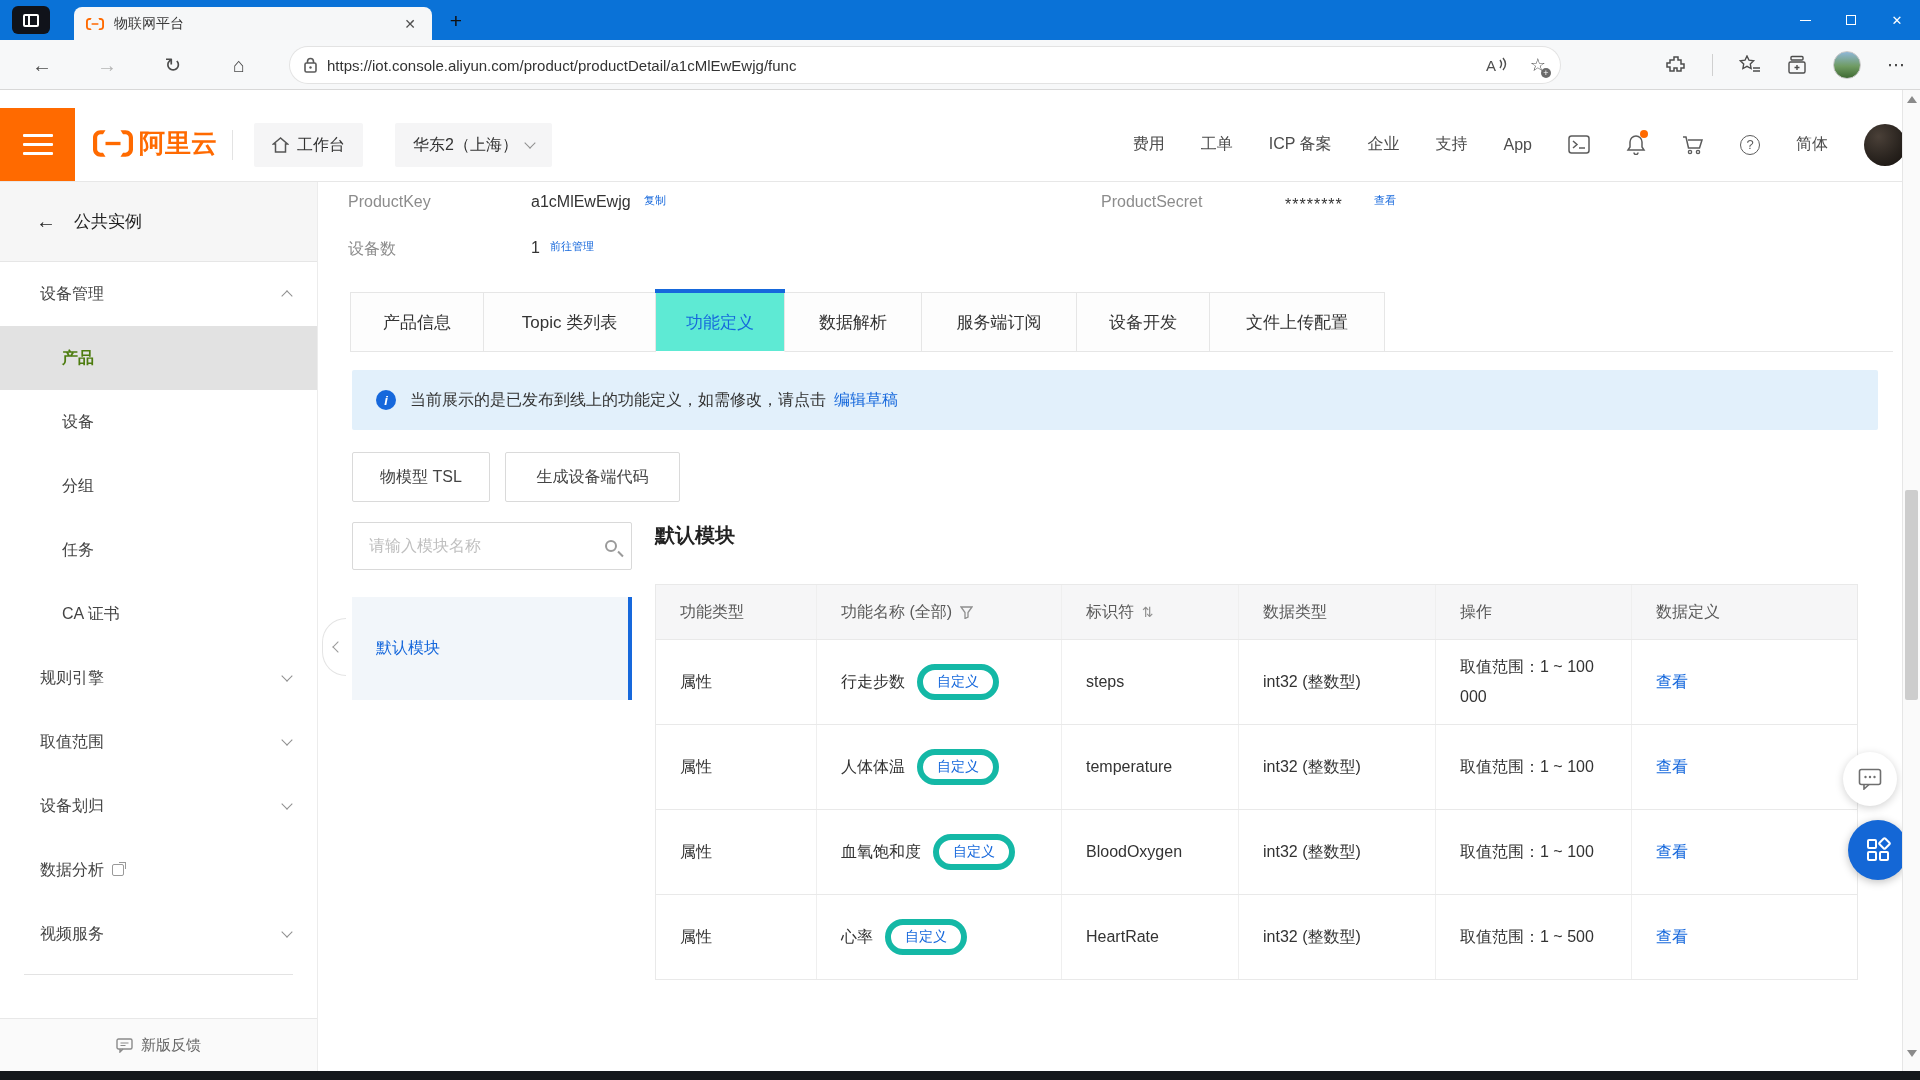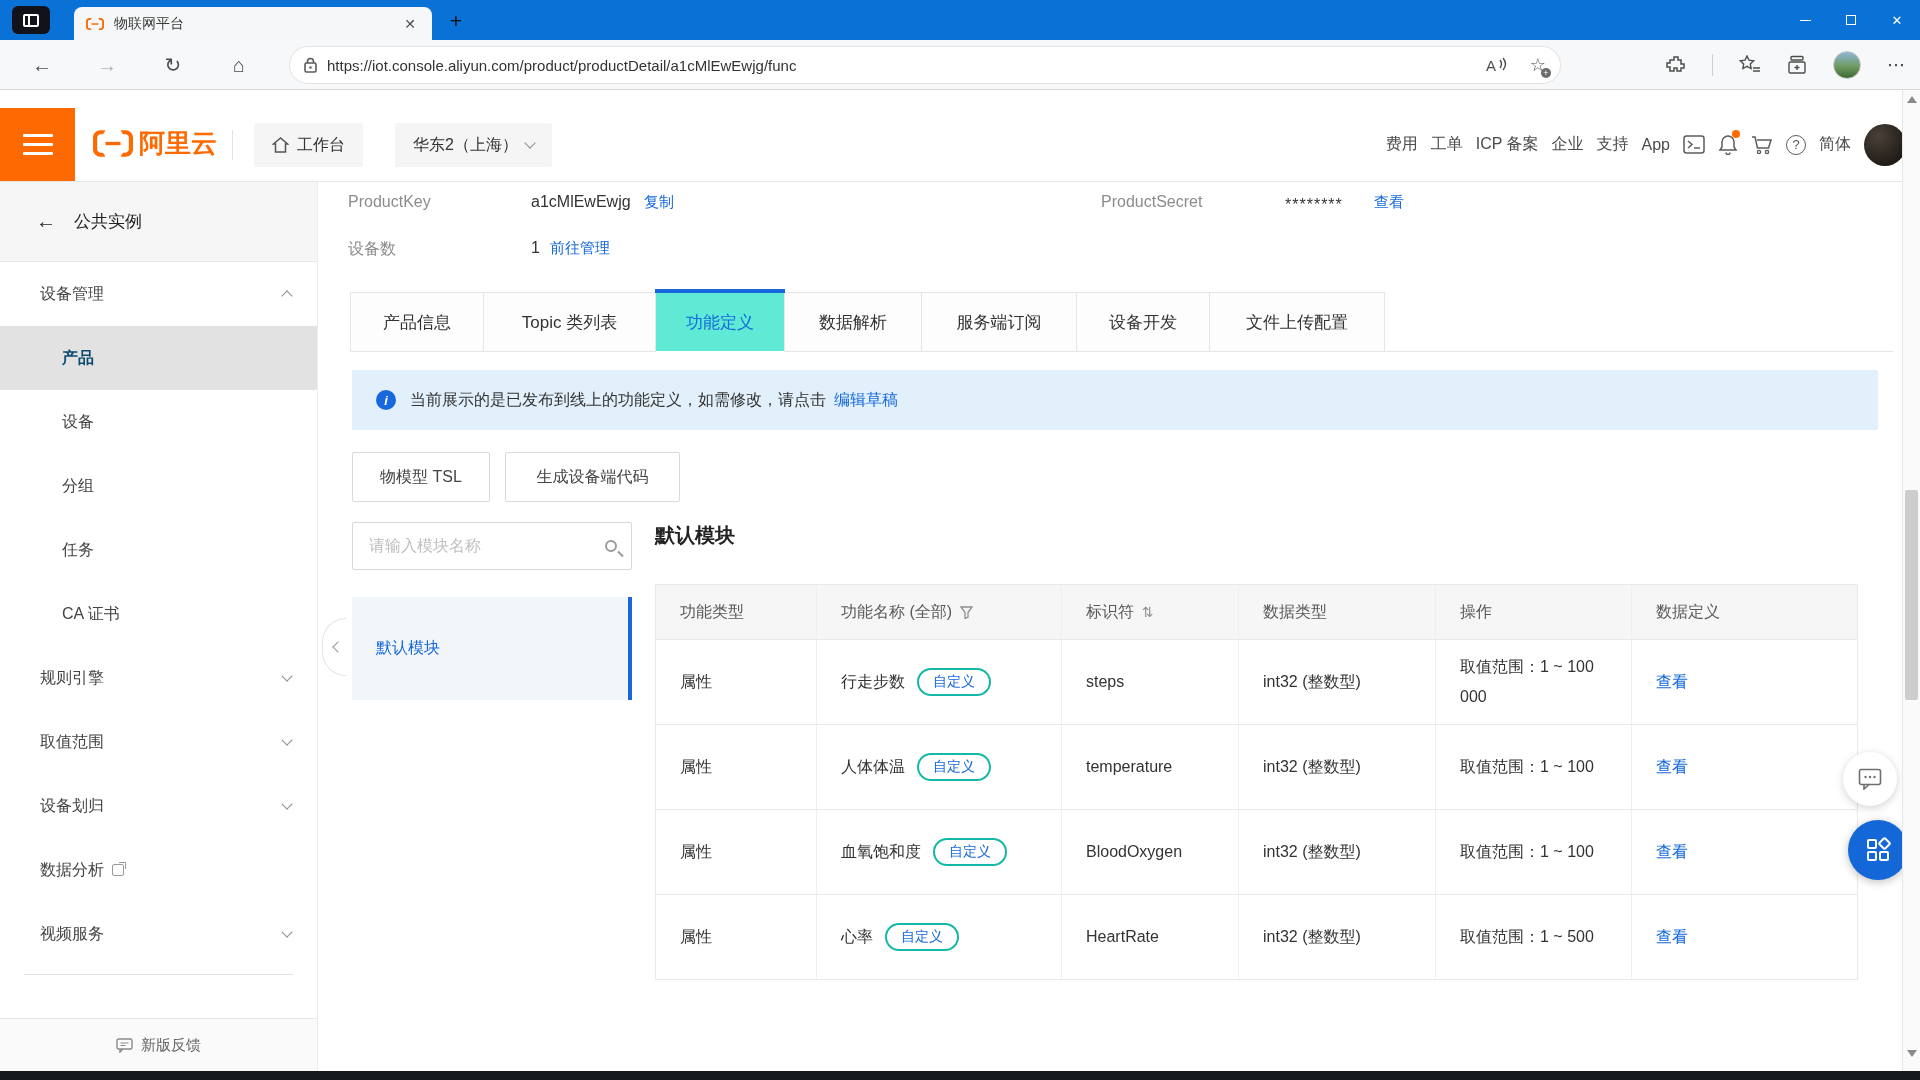--- a/index.html
+++ b/index.html
@@ -42,46 +42,46 @@
   .brand-text{color:#ff6a00;font-size:26px;font-weight:bold;}
   .hd-divider{position:absolute;left:232px;top:22px;width:1px;height:30px;background:#e3e3e3;}
   .hd-btn{position:absolute;top:15px;height:44px;background:#f5f5f6;border-radius:2px;display:flex;align-items:center;padding:0 18px;gap:8px;font-size:16px;color:#333;}
   .chev{display:inline-block;width:8px;height:8px;border-right:1.5px solid #8f8f8f;border-bottom:1.5px solid #8f8f8f;transform:rotate(45deg);margin-top:-4px;}
   .chev-up{transform:rotate(-135deg);margin-top:4px;}
   .hd-search{position:absolute;left:830px;top:17px;width:300px;height:40px;background:#f4f4f5;border-radius:20px;display:flex;align-items:center;padding:0 16px;gap:10px;}
   .mag{width:12px;height:12px;border:2px solid #9a9a9a;border-radius:50%;position:relative;flex:none;}
   .mag::after{content:"";position:absolute;left:10px;top:11px;width:7px;height:2px;background:#9a9a9a;transform:rotate(45deg);}
   .hd-search input{border:none;outline:none;background:transparent;font-size:15px;color:#333;width:100%;}
   .hd-search input::placeholder{color:#b5b5b5;}
-  .chead-right{position:absolute;right:14px;top:0;height:73px;display:flex;align-items:center;gap:13px;justify-content:center;}
+  .chead-right{position:absolute;right:14px;top:0;height:73px;display:flex;align-items:center;gap:36px;justify-content:center;}
   .hd-nav{font-size:16px;color:#4c4c4c;white-space:nowrap;}
   .hd-ic{color:#5c5c5c;display:flex;align-items:center;position:relative;}
   .bell-dot{position:absolute;right:-2px;top:-4px;width:8px;height:8px;border-radius:50%;background:#ff6a00;}
   .help-c{width:20px;height:20px;border:1.5px solid #5c5c5c;border-radius:50%;font-size:13px;display:flex;align-items:center;justify-content:center;color:#5c5c5c;}
   .avatar-big{width:42px;height:42px;border-radius:50%;background:radial-gradient(circle at 35% 30%,#4a4038 0%,#2a241f 55%,#14100d 100%);}
 
   
   .sidebar{position:absolute;left:0;top:182px;width:318px;height:889px;background:#fff;border-right:1px solid #ececec;}
   .side-back{height:80px;background:#f6f6f6;border-bottom:1px solid #e6e6e6;display:flex;align-items:center;padding-left:36px;gap:18px;font-size:17px;color:#222;}
   .back-arrow{font-size:20px;color:#222;}
   .side-item{height:64px;display:flex;align-items:center;padding:0 26px 0 40px;font-size:16px;color:#444;}
   .side-item .lbl{flex:1;}
   .side-item.sub{padding-left:62px;}
-  .side-item.selected{background:#e2e2e2;color:#0c4a6e;font-weight:bold;}
+  .side-item.selected{background:#e2e2e2;color:#4d7c0f;font-weight:bold;}
   .side-divider{margin:8px 24px 0 24px;border-top:1px solid #e3e3e3;}
   .side-feedback{position:absolute;left:0;bottom:0;width:100%;height:53px;background:#fafafa;border-top:1px solid #e8e8e8;display:flex;align-items:center;justify-content:center;gap:8px;font-size:15px;color:#666;}
   .ext-ic{width:12px;height:12px;border:1.5px solid #9a9a9a;border-radius:2px;position:relative;margin-left:8px;}
   .ext-ic::after{content:"";position:absolute;right:-3px;top:-3px;width:6px;height:6px;border-top:1.5px solid #9a9a9a;border-right:1.5px solid #9a9a9a;}
 
   
   .main{position:absolute;left:318px;top:182px;width:1584px;height:889px;background:#fff;}
   .kv-label{position:absolute;font-size:16px;color:#8c8c8c;}
   .kv-value{position:absolute;font-size:16px;color:#333;}
   .link{color:#1668dc;cursor:pointer;}
-  .kv-link{position:absolute;font-size:15px;color:#1668dc;}
+  .kv-link{position:absolute;font-size:11px;color:#1668dc;}
 
   .tabs{position:absolute;left:32px;top:110px;right:9px;height:60px;border-bottom:1px solid #e6e6e6;display:flex;}
   .tab{height:60px;border:1px solid #e6e6e6;border-left:none;background:#fdfdfd;display:flex;align-items:center;justify-content:center;font-size:17px;color:#333;position:relative;}
   .tab:first-child{border-left:1px solid #e6e6e6;}
   .tab.active{background:#5eead4;border-bottom:1px solid #fff;color:#1668dc;}
   .tab.active::before{content:"";position:absolute;left:-1px;right:-1px;top:-4px;height:4px;background:#1668dc;}
 
   .banner{position:absolute;left:34px;top:188px;width:1526px;height:60px;background:#e2f0fb;border-radius:2px;display:flex;align-items:center;padding:0 24px;gap:14px;font-size:16px;color:#333;}
   .info-ic{width:20px;height:20px;border-radius:50%;background:#1668dc;color:#fff;font-size:13px;font-weight:bold;display:flex;align-items:center;justify-content:center;flex:none;font-style:italic;}
 
@@ -95,21 +95,21 @@
 
   .sec-title{position:absolute;left:337px;top:340px;font-size:20px;font-weight:bold;color:#222;}
 
   .table{position:absolute;left:337px;top:402px;width:1203px;}
   .t-row{display:grid;grid-template-columns:161px 245px 177px 197px 196px 227px;border-left:1px solid #e9e9e9;border-right:1px solid #e9e9e9;}
   .t-head{background:#f6f6f7;border-top:1px solid #e9e9e9;border-bottom:1px solid #e9e9e9;height:56px;}
   .t-head .t-cell{font-size:16px;color:#595959;display:flex;align-items:center;gap:8px;}
   .t-body .t-row{height:85px;border-bottom:1px solid #e9e9e9;background:#fff;}
   .t-cell{padding:0 16px 0 24px;display:flex;align-items:center;font-size:16px;color:#333;border-right:1px solid #efefef;overflow:hidden;}
   .t-cell:last-child{border-right:none;}
-  .tag-pill{margin-left:12px;border:2px solid #14b8a6;color:#1668dc;font-size:14px;border-radius:999px;padding:3px 14px;white-space:nowrap;}
+  .tag-pill{margin-left:12px;border:6px solid #14b8a6;color:#1668dc;font-size:14px;border-radius:999px;padding:3px 14px;white-space:nowrap;}
   .def-wrap{width:142px;word-break:break-all;line-height:1.85;}
   .sort-ic{font-size:14px;color:#8f8f8f;}
 
   
   .float-chat{position:absolute;left:1843px;top:752px;width:54px;height:54px;border-radius:50%;background:#fff;box-shadow:0 2px 8px rgba(0,0,0,.18);display:flex;align-items:center;justify-content:center;}
   .float-apps{position:absolute;left:1848px;top:820px;width:60px;height:60px;border-radius:50%;background:#1467d6;box-shadow:0 2px 8px rgba(0,0,0,.25);display:flex;align-items:center;justify-content:center;}
 
   
   .vscroll{position:absolute;left:1902px;top:90px;width:18px;height:981px;background:#fafafa;border-left:1px solid #e6e6e6;}
   .vs-arrow{position:absolute;left:4px;width:0;height:0;border-left:5px solid transparent;border-right:5px solid transparent;}

